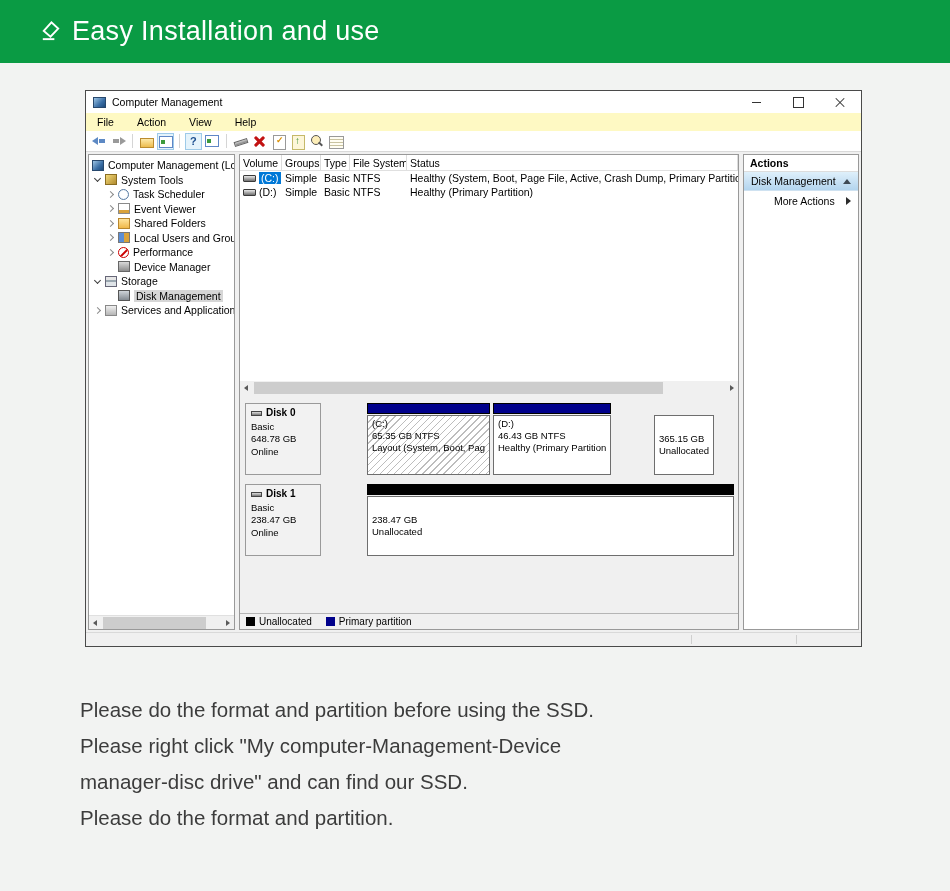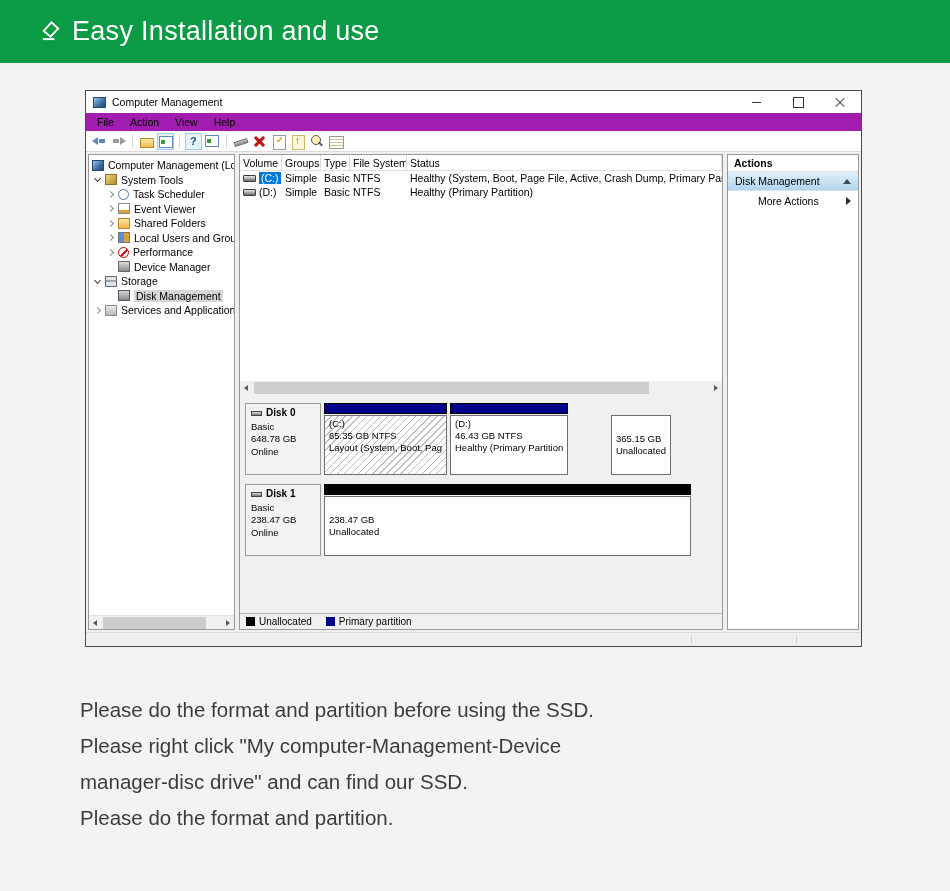--- a/index.html
+++ b/index.html
@@ -19,21 +19,21 @@
   .titlebar { height:22px; background:#fff; display:flex; align-items:center; padding-left:7px; flex:none; }
   .title-ic { width:13px; height:11px; background:linear-gradient(135deg,#9cc4e4,#3a6ea5 60%,#1e4a7a); border:1px solid #27486d; flex:none; }
   .title-text { margin-left:6px; font-size:10.5px; }
   .controls { margin-left:auto; display:flex; height:100%; }
   .ctrl { width:42px; height:100%; display:flex; align-items:center; justify-content:center; position:relative; }
   .c-min::before { content:""; width:9px; height:1px; background:#333; }
   .c-max::before { content:""; width:9px; height:9px; border:1px solid #333; }
   .c-close::before, .c-close::after { content:""; position:absolute; width:12px; height:1px; background:#333; }
   .c-close::before { transform:rotate(45deg); } .c-close::after { transform:rotate(-45deg); }
 
-  .menubar { height:18px; background:#a21caf; display:flex; align-items:center; padding-left:3px; flex:none; }
+  .menubar { height:18px; background:#fef9c3; display:flex; align-items:center; padding-left:3px; flex:none;gap:7px; }
   .menu-item { padding:0 8px; font-size:10.5px; }
 
   .toolbar { height:21px; background:#fff; border-bottom:1px solid #d9d9d9; display:flex; align-items:center; padding-left:5px; gap:2px; flex:none; }
   .tb { width:17px; height:17px; position:relative; flex:none; }
   .tb.hl { border:1px solid #9ecae8; background:#e5f3fb; }
   .tb-sep { width:1px; height:14px; background:#d5d5d5; margin:0 3px; flex:none; }
   .t-back::before { content:""; position:absolute; left:1px; top:4px; border:4px solid transparent; border-right:6px solid #5d89c4; border-left:none; }
   .t-back::after { content:""; position:absolute; left:8px; top:6px; width:6px; height:4px; background:#5d89c4; }
   .t-fwd::before { content:""; position:absolute; right:1px; top:4px; border:4px solid transparent; border-left:6px solid #9a9a9a; border-right:none; }
   .t-fwd::after { content:""; position:absolute; right:8px; top:6px; width:6px; height:4px; background:#9a9a9a; }
@@ -94,41 +94,41 @@
   .volume-list { height:226px; background:#fff; display:flex; flex-direction:column; flex:none; overflow:hidden; }
   .vl-header { display:flex; height:16px; border-bottom:1px solid #e0e0e0; align-items:stretch; flex:none; }
   .vl-col { padding:1px 3px; border-right:1px solid #dcdcdc; font-size:10.5px; display:flex; align-items:center; white-space:nowrap; overflow:hidden; }
   .vl-row { display:flex; height:14px; align-items:center; font-size:10.5px; white-space:nowrap; overflow:hidden; flex:none; }
   .vl-cell { padding:0 3px; overflow:hidden; display:flex; align-items:center; }
   .cw1 { width:42px; flex:none;text-align:right; } .cw2 { width:39px; flex:none; } .cw3 { width:29px; flex:none; } .cw4 { width:57px; flex:none; } .cw5 { flex:1; }
   .vol-ic { width:13px; height:7px; background:linear-gradient(#e8e8e8,#6f6f6f); border:1px solid #3a3a3a; border-radius:1px; margin-right:3px; flex:none; }
   .vol-name.selected { background:#0078d7; color:#fff; padding:0 2px; }
 
   .graph-area { flex:1; padding:8px 5px 0 5px; min-height:0; }
-  .disk-box { display:flex; height:72px; margin-bottom:9px; }
+  .disk-box { display:flex; height:72px; margin-bottom:9px;gap:43px; }
   .disk-label { width:76px; background:#f2f2f2; border:1px solid #9a9a9a; padding:3px 4px 0 5px; font-size:9.5px; line-height:12.5px; flex:none; }
   .disk-name-row { display:flex; align-items:center; gap:4px; font-weight:bold; font-size:10px; margin-bottom:1px; }
   .disk-glyph { width:11px; height:5px; background:linear-gradient(#ddd,#777); border:1px solid #444; flex:none; }
   .parts { display:flex; margin-left:3px; gap:3px; }
   .part { display:flex; flex-direction:column; }
   .p-bar { height:11px; margin-bottom:1px; flex:none; }
   .p-bar.primary { background:#00008b; border:1px solid #000; }
   .p-bar.unalloc { background:#000; }
   .p-body { flex:1; border:1px solid #6e6e6e; background:#fff; padding:2px 4px; font-size:9.5px; line-height:12px; white-space:nowrap; overflow:hidden; }
   .part.selected .p-body { background:repeating-linear-gradient(135deg,#ffffff 0 4px,#bdbdbd 4px 5px); }
   .p-body.centered { display:flex; flex-direction:column; justify-content:center; }
   .w-c { width:123px; } .w-d { width:118px; } .w-u { width:140px;align-items:center; } .w-d1 { width:367px; }
 
   .legend-bar { height:16px; background:#f0f0f0; border-top:1px solid #b5b5b5; display:flex; align-items:center; padding-left:6px; gap:14px; font-size:10px; flex:none; }
   .leg { display:flex; align-items:center; gap:4px; }
   .leg-sw { width:9px; height:9px; flex:none; }
   .sw-un { background:#000000; } .sw-pr { background:#00008b; }
 
   
-  .actions-pane { width:132px; background:#fff; border:1px solid #999; display:flex; flex-direction:column; flex:none; }
+  .actions-pane { width:116px; background:#fff; border:1px solid #999; display:flex; flex-direction:column; flex:none; }
   .actions-header { height:17px; display:flex; align-items:center; padding-left:6px; font-weight:bold; border-bottom:1px solid #ddd; flex:none; }
   .action-group { height:19px; display:flex; align-items:center; padding:0 7px; background:linear-gradient(#dff0fb,#b3d4ee); border-bottom:1px solid #cfe2f1; flex:none; }
   .tri-up { margin-left:auto; width:0; height:0; border-left:4px solid transparent; border-right:4px solid transparent; border-bottom:5px solid #3f4a55; }
   .action-more { height:19px; display:flex; align-items:center; padding:0 7px 0 30px; flex:none;text-align:center; }
   .tri-right { margin-left:auto; width:0; height:0; border-top:4px solid transparent; border-bottom:4px solid transparent; border-left:5px solid #2b2b2b; }
 
   
   .statusbar { height:14px; background:#f0f0f0; border-top:1px solid #d9d9d9; position:relative; flex:none; }
   .stat-sep { position:absolute; top:2px; bottom:2px; width:1px; background:#cfcfcf; }
   .stat-sep.s1 { left:605px; } .stat-sep.s2 { left:710px; }

